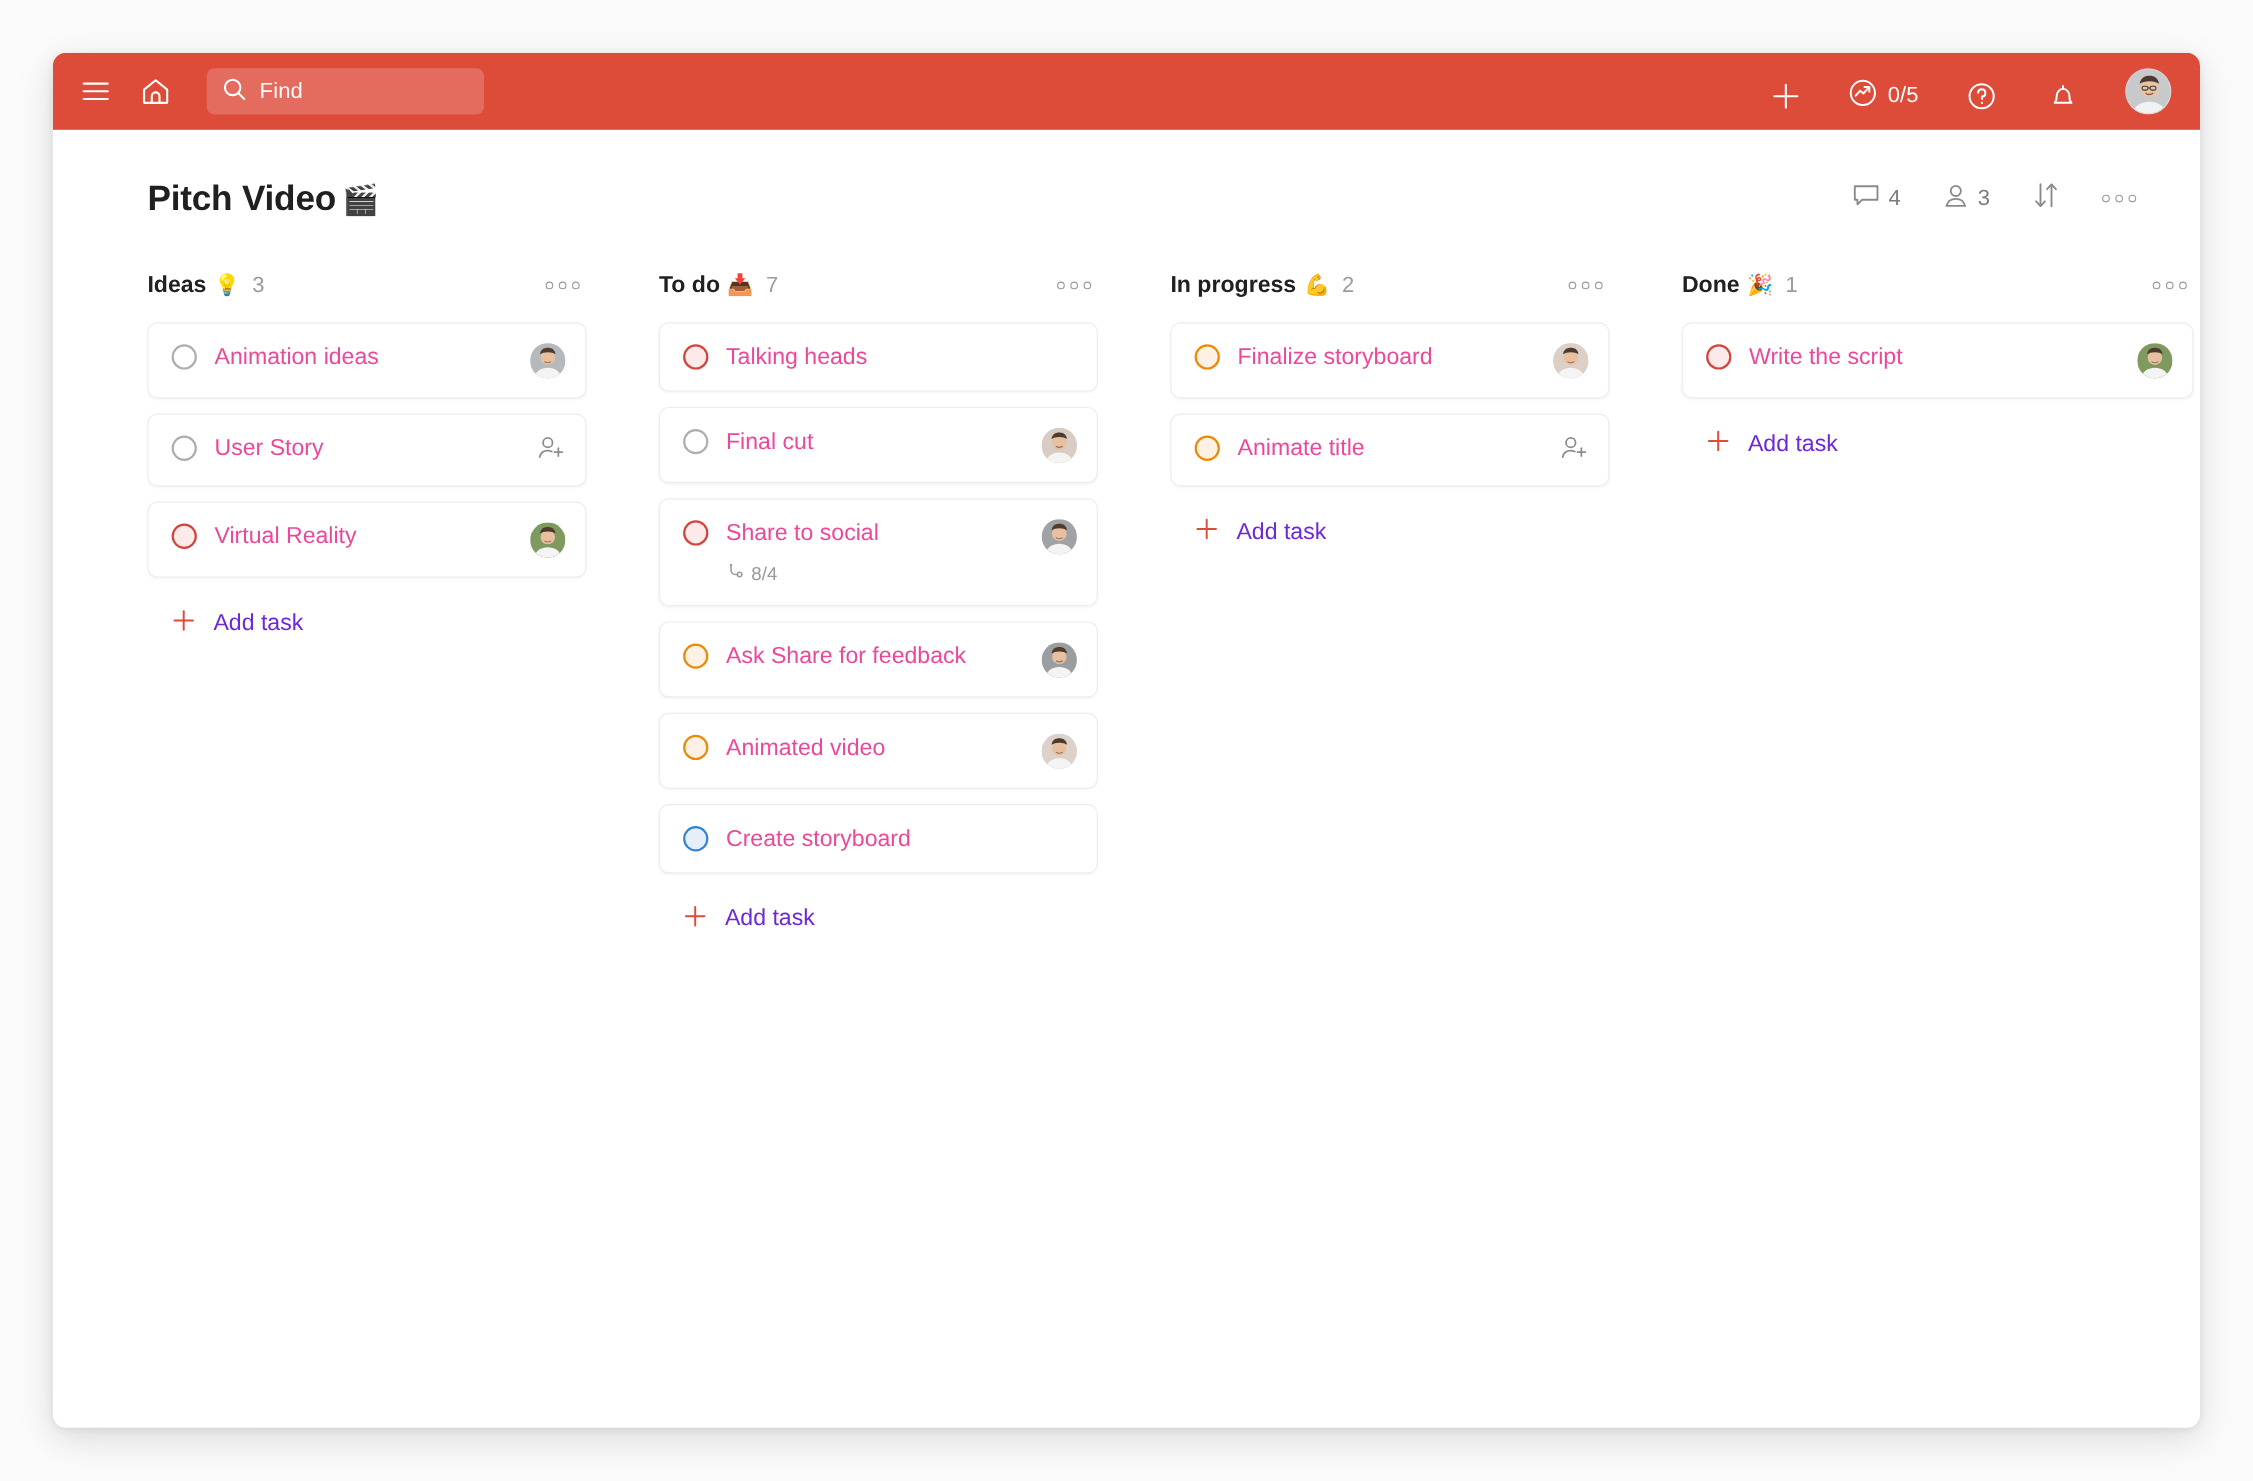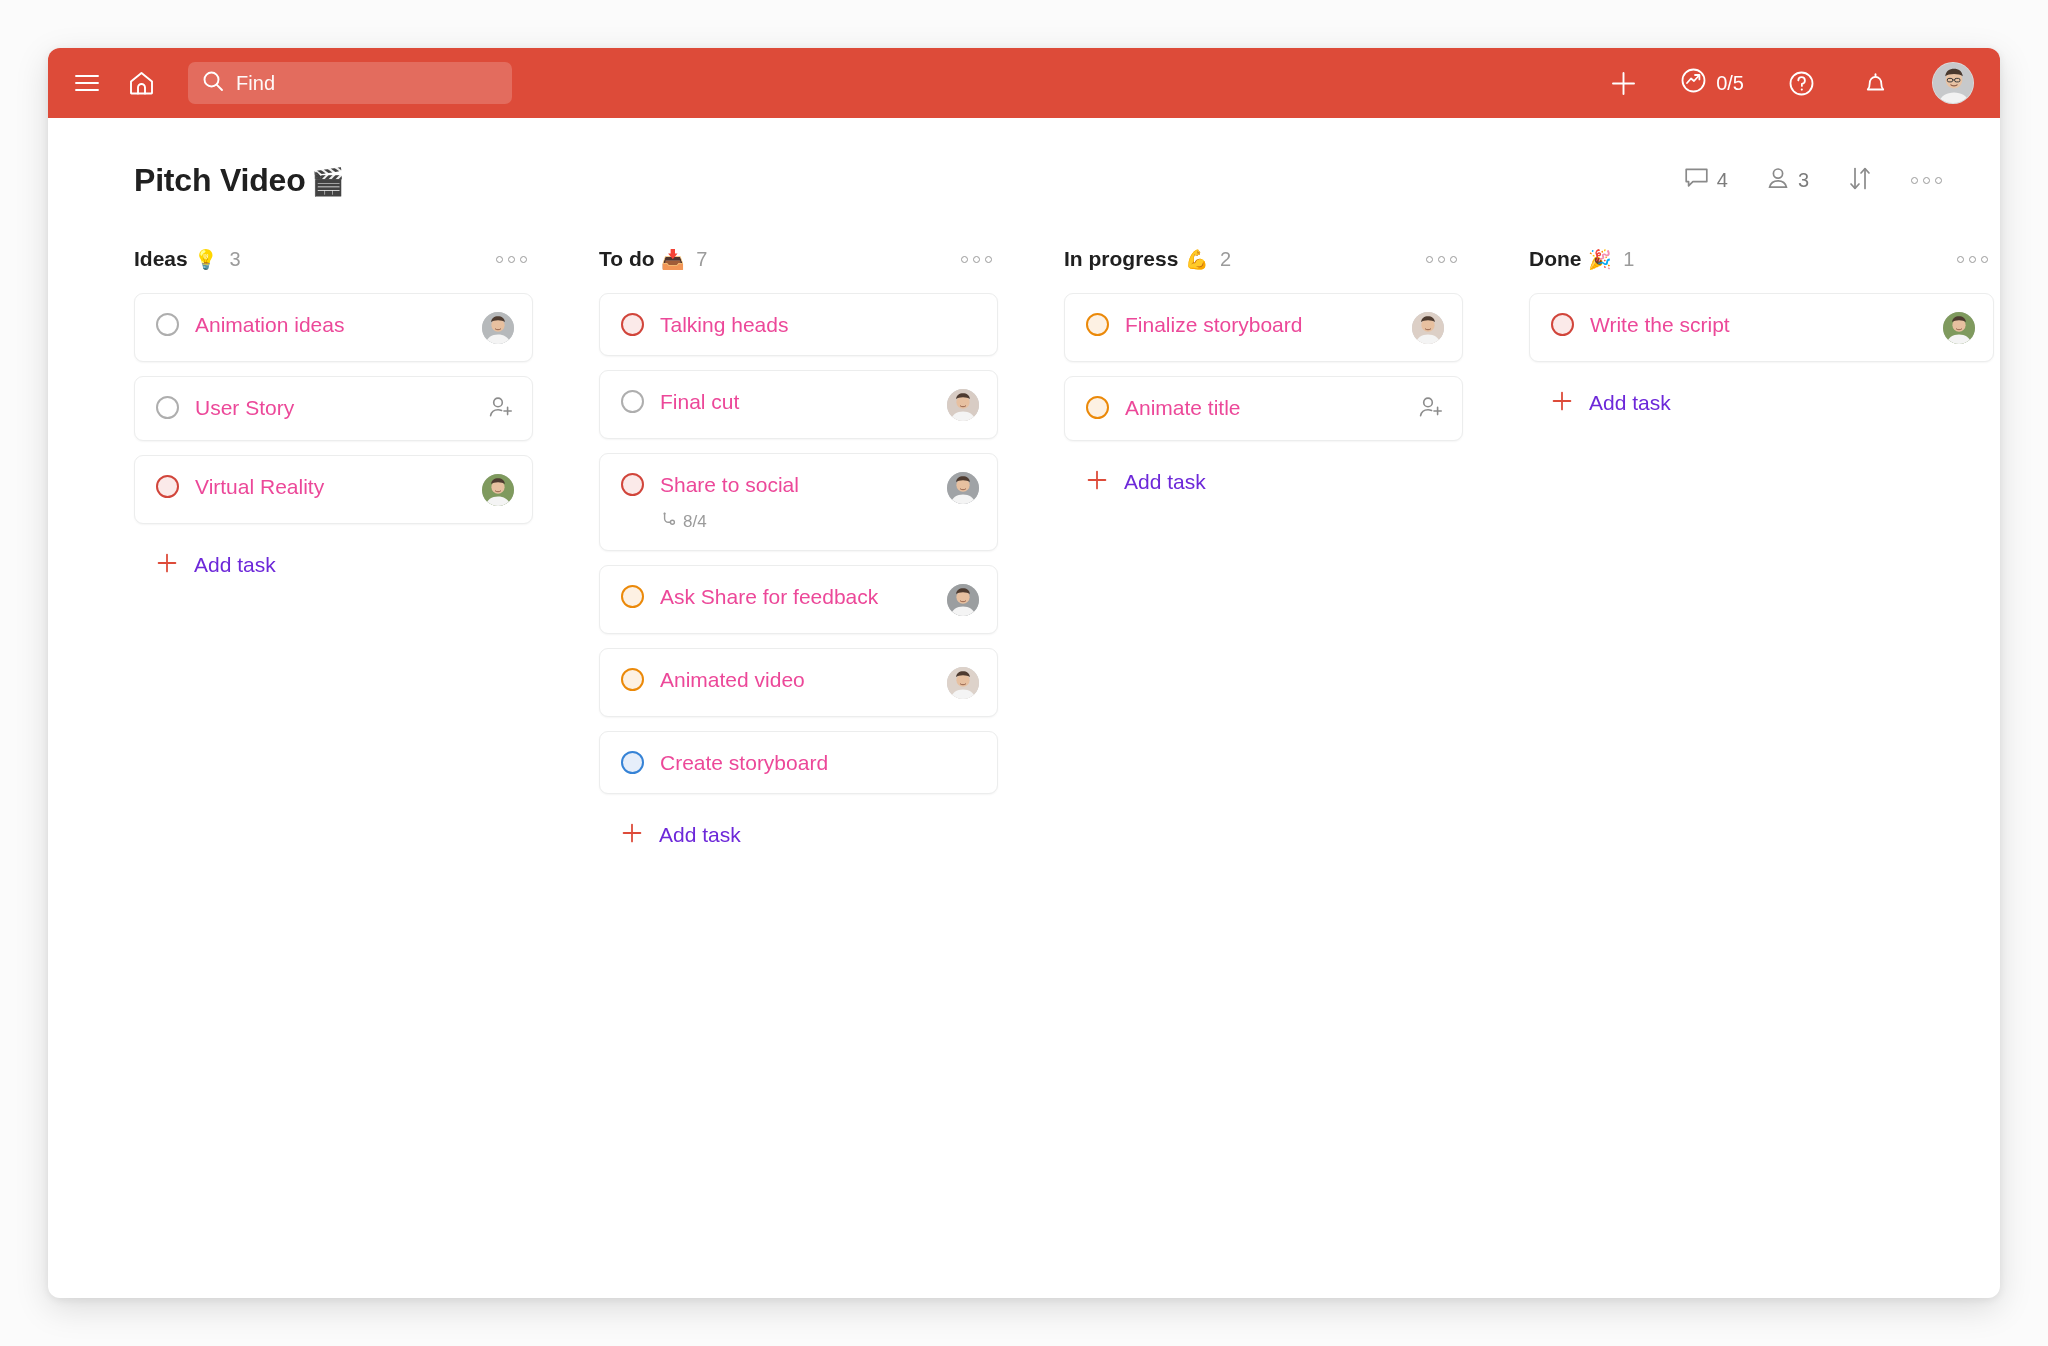--- a/index.html
+++ b/index.html
@@ -33,32 +33,32 @@
     background: #dd4b39;
     display: flex;
     align-items: center;
     padding: 0 26px 0 22px;
     flex: none;
   }
   .appbar-left { display: flex; align-items: center; gap: 20px; }
   .appbar-right {
     margin-left: auto;
     display: flex;
-    align-items: center;
+    align-items: flex-end;
     gap: 40px;
   }
   .ab-icon {
     width: 34px; height: 34px;
     display: flex; align-items: center; justify-content: center;
     color: #fff;
   }
   .ab-icon svg { display: block; }
 
   .searchbox {
-    width: 324px;
+    width: 252px;
     height: 42px;
     background: rgba(255,255,255,0.19);
     border-radius: 7px;
     display: flex;
     align-items: center;
     padding: 0 14px;
     gap: 12px;
     margin-left: 10px;
   }
   .searchbox .search-text {

